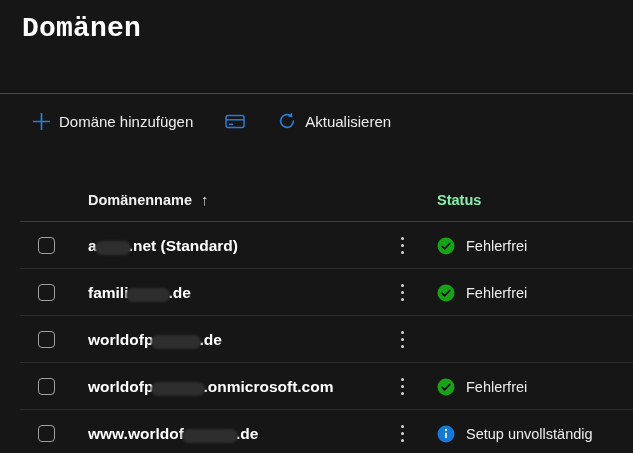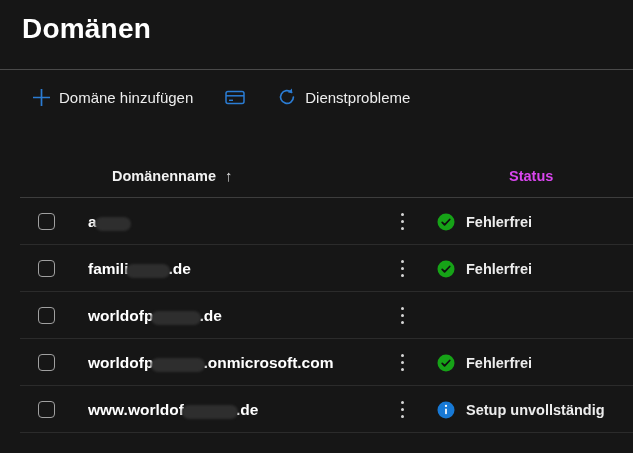--- a/index.html
+++ b/index.html
@@ -16,22 +16,23 @@
   }
   *{box-sizing:border-box;}
   html,body{margin:0;padding:0;}
   body{
     width:633px;height:453px;overflow:hidden;
     background:var(--bg);
     font-family:"Liberation Sans", sans-serif;
     color:var(--text);
   }
   .page-header{
-    height:70px;
+    height:94px;
     border-bottom:1px solid var(--divider-strong);
+    font-family:Liberation Mono, monospace;
   }
   .page-header h1{
     margin:0;padding:13px 0 0 22px;
     font-size:28px;font-weight:700;color:#fff;letter-spacing:.2px;
   }
   .toolbar{
     height:54px;display:flex;align-items:center;
     padding-left:30px;gap:28px;
   }
   .tb-item{
@@ -44,35 +45,34 @@
   .tb-item .icon{display:flex;align-items:center;}
   .table{width:100%;}
   .thead,.trow{
     display:grid;
     grid-template-columns:68px 313px 44px 1fr;
     position:relative;
   }
   .thead{
     height:74px;align-items:end;
     padding-bottom:14px;
-    gap:24px;
   }
   .thead::after,.trow::after{
     content:"";position:absolute;left:20px;right:0;bottom:0;height:1px;
   }
   .thead::after{background:var(--divider-head);}
   .trow::after{background:var(--divider-row);}
   .trow{height:47px;align-items:center;}
   .cell{display:flex;align-items:center;}
   .cell.cb{padding-left:38px;}
   .cell.name{padding-left:20px;font-size:15.5px;font-weight:700;color:#fff;white-space:nowrap;}
   .thead .cell.name{font-size:14.5px;font-weight:700;color:#f2f2f2;}
   .sort-arrow{margin-left:9px;font-weight:400;color:#d8d8d8;font-size:15px;}
-  .cell.status{padding-left:12px;gap:11px;font-size:14.5px;font-weight:700;color:var(--text-soft);white-space:nowrap;}
-  .thead .cell.status{font-weight:700;color:#d946ef;font-size:14.5px;}
+  .cell.status{padding-left:12px;gap:11px;font-size:14.5px;font-weight:400;color:var(--text-soft);white-space:nowrap;}
+  .thead .cell.status{font-weight:700;color:#86efac;font-size:14.5px;}
   .checkbox{
     width:17px;height:17px;border:1px solid #a0a0a0;border-radius:4px;
     background:transparent;display:inline-block;cursor:pointer;
   }
   .kebab-btn{
     display:flex;flex-direction:column;gap:4px;align-items:center;
     padding:4px 6px;cursor:pointer;margin-left:14px;
   }
   .kebab-btn .dot{width:3px;height:3px;border-radius:50%;background:#d6d6d6;}
   .smudge{
@@ -111,21 +111,21 @@
         </svg>
     </span>
   </button>
   <button class="tb-item">
     <span class="icon">
       <svg width="20" height="20" viewBox="0 0 20 20">
           <path d="M16.4 10a6.4 6.4 0 1 1-1.9-4.55" fill="none" stroke="#2b7cd3" stroke-width="1.7" stroke-linecap="round"></path>
           <path d="M14.9 1.6l.35 4.3-4.3-.35z" fill="#2b7cd3"></path>
         </svg>
     </span>
-    <span>Dienstprobleme</span>
+    <span>Aktualisieren</span>
   </button>
 </div>
 
 <div class="table">
   <div class="thead">
     <div class="cell cb"></div>
     <div class="cell name">
       <span>Domänenname</span>
       <span class="sort-arrow">↑</span>
     </div>
@@ -135,20 +135,21 @@
     </div>
   </div>
 
   <div class="trow">
     <div class="cell cb">
         <span class="checkbox"></span>
       </div>
     <div class="cell name">
       <span>a</span>
         <span class="smudge w0"></span>
+        <span>.net (Standard)</span>
     </div>
     <div class="cell">
         <span class="kebab-btn">
           <span class="dot"></span>
           <span class="dot"></span>
           <span class="dot"></span>
         </span>
       </div>
     <div class="cell status">
       <span class="sicon">

